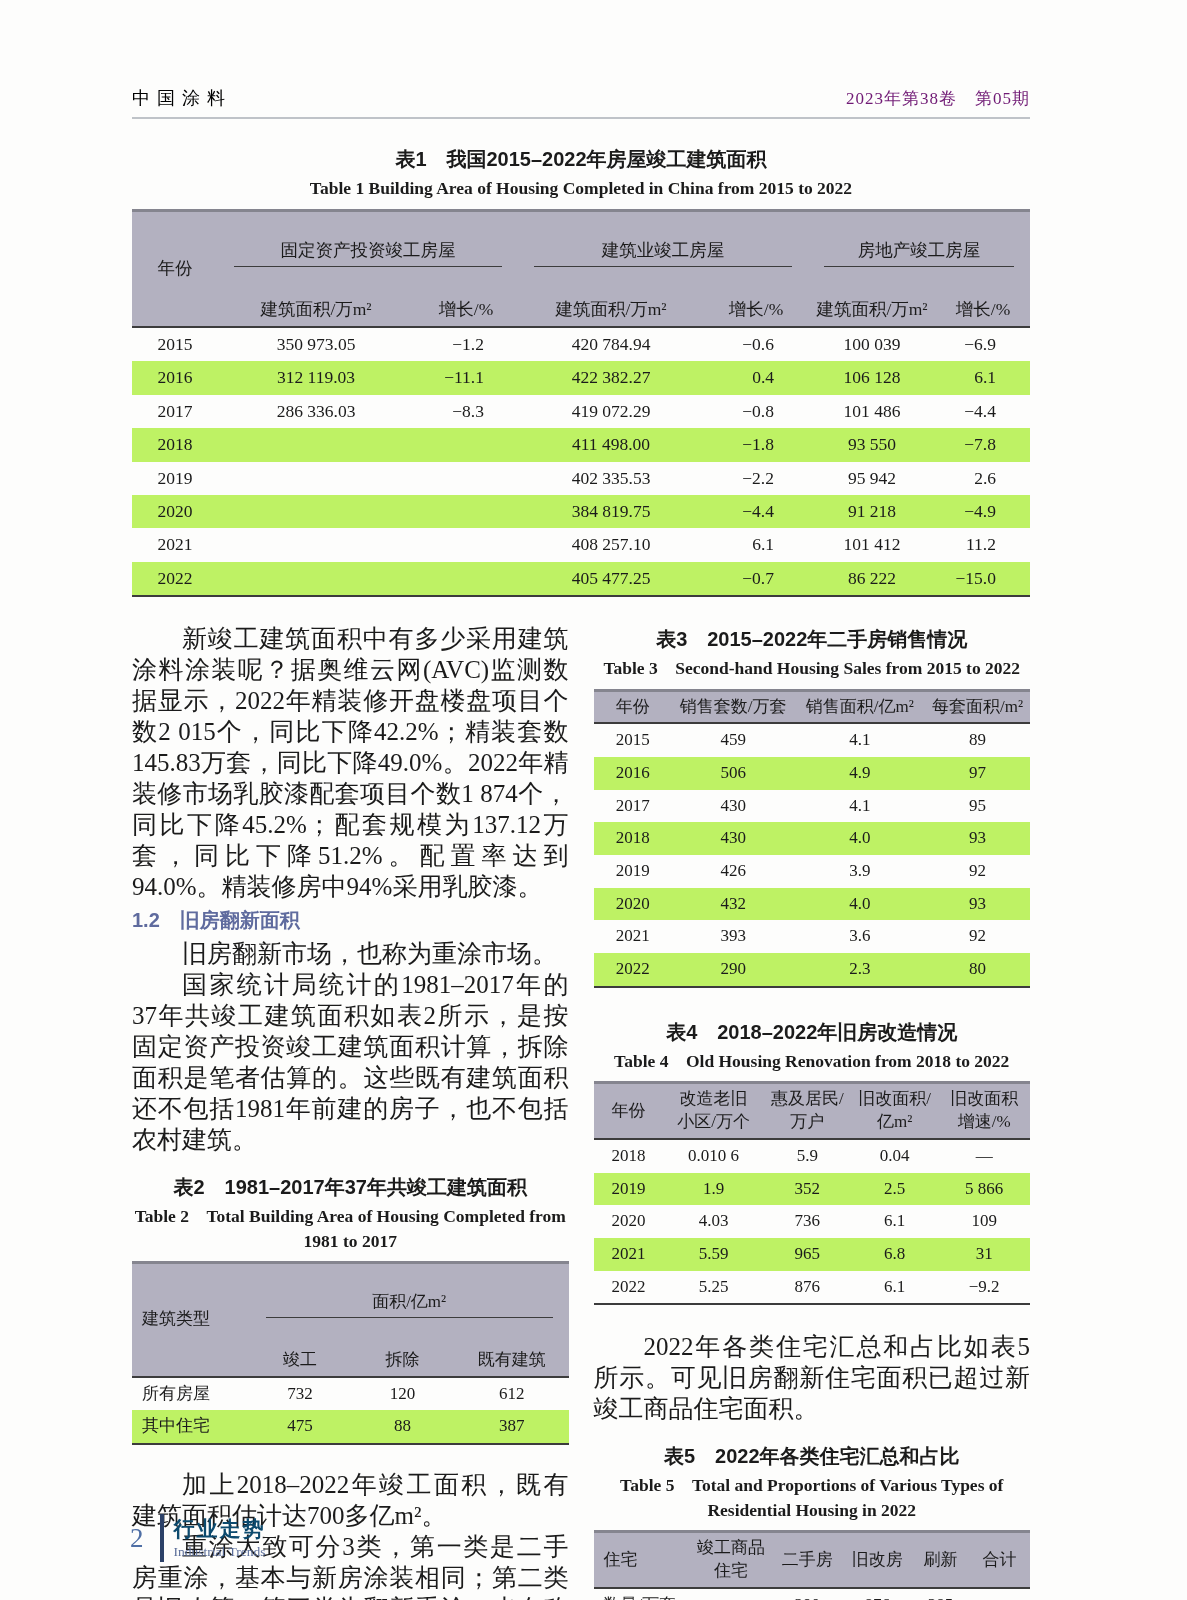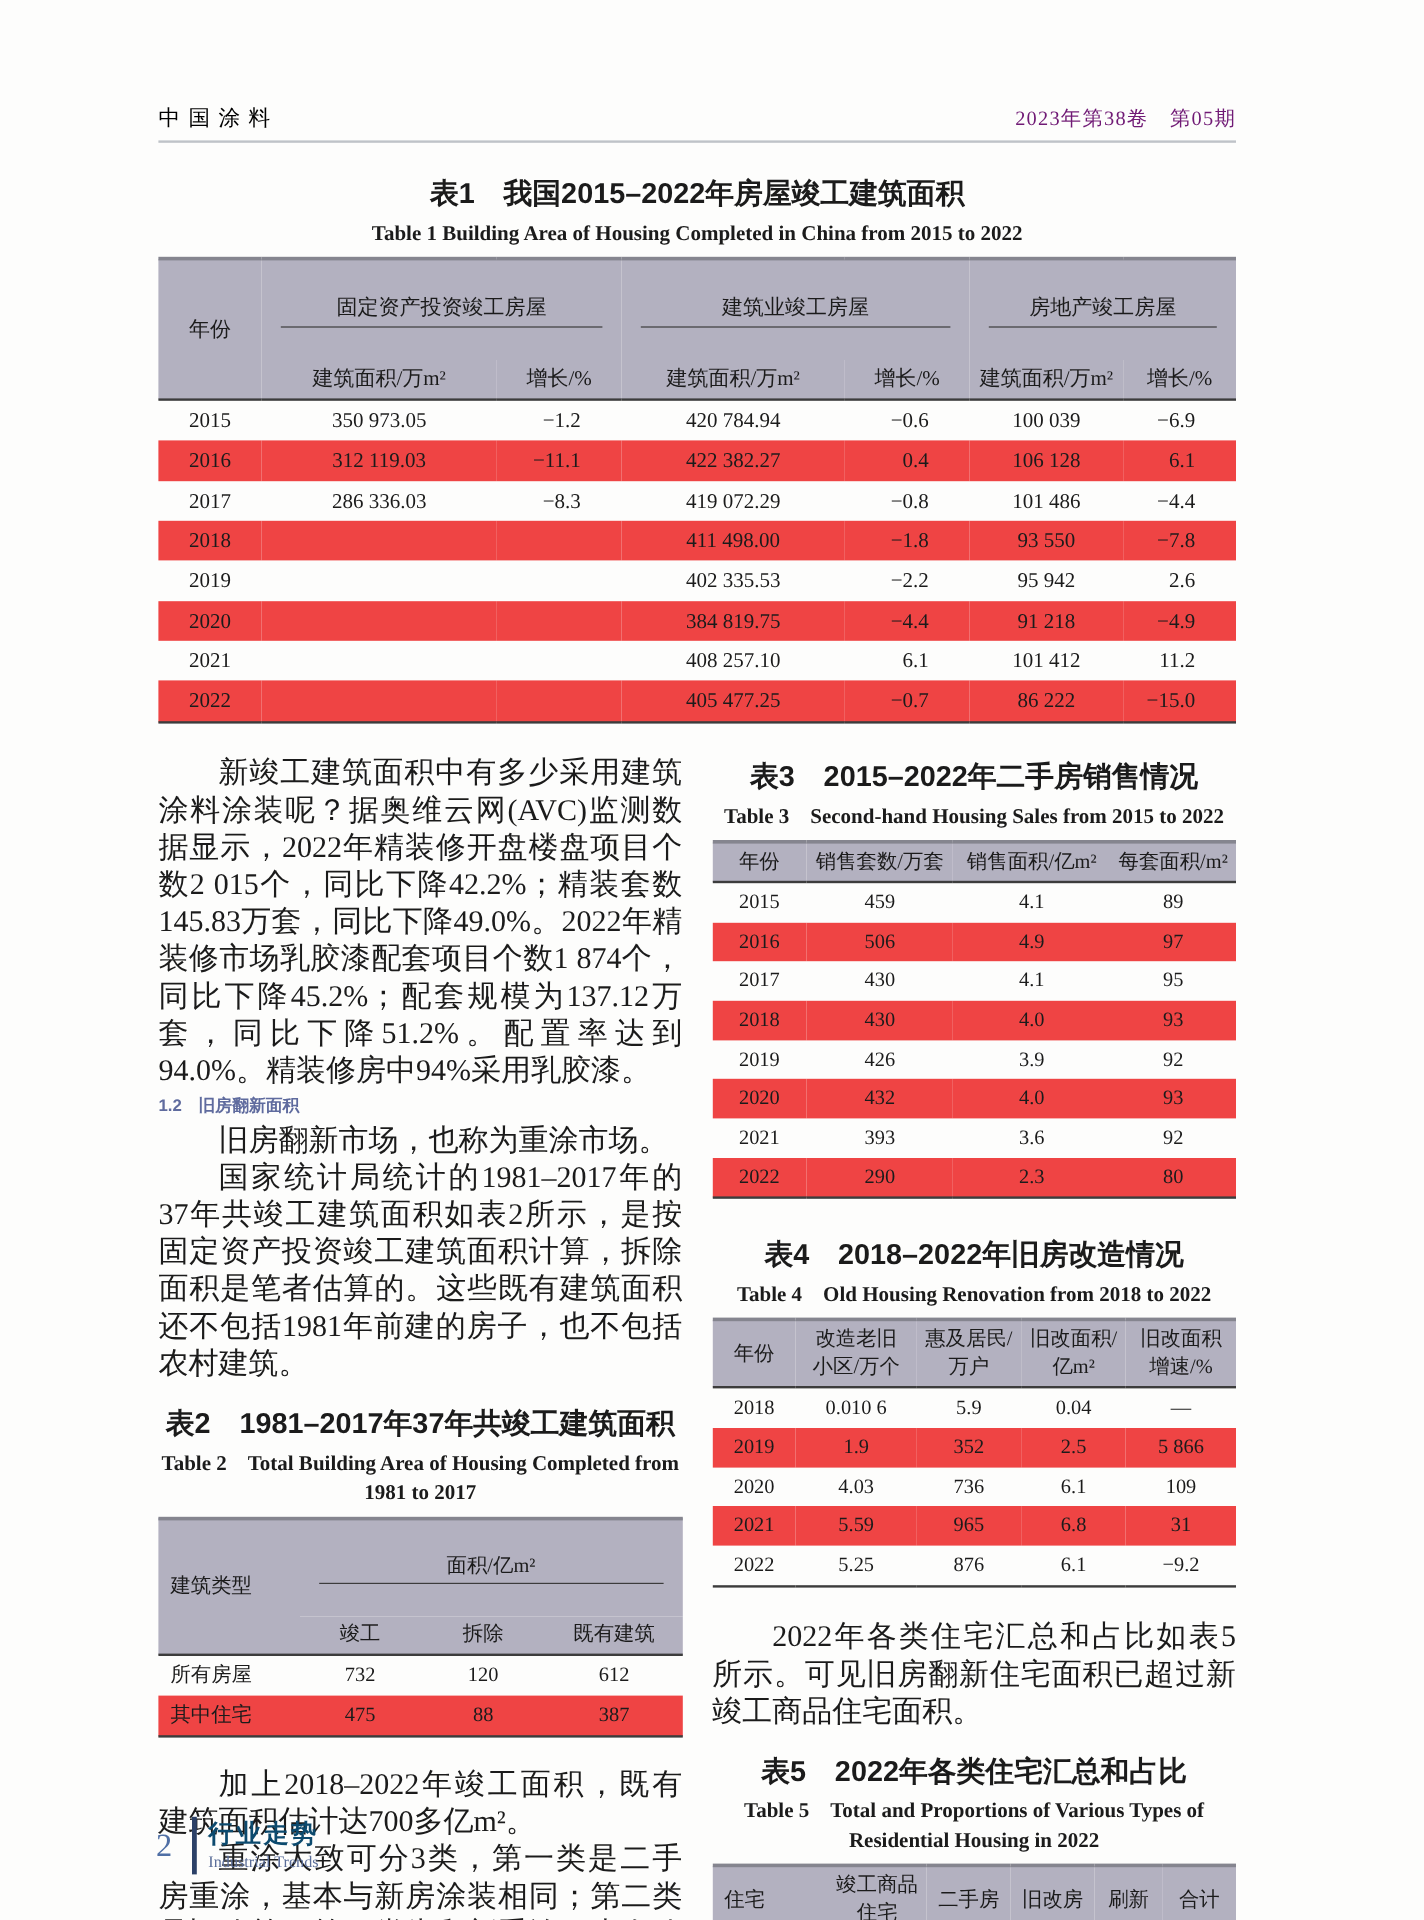--- a/index.html
+++ b/index.html
@@ -11,43 +11,43 @@
   }
   .content { padding:64px 157px 0 132px; }
 
   
   .runhead { display:flex; justify-content:space-between; align-items:flex-end; padding-bottom:7px; }
   .journal-name { font-family:"Liberation Sans","DejaVu Sans",sans-serif; font-size:18px; color:#000000; letter-spacing:7px; }
   .issue-info  { font-size:17px; color:#701a75; letter-spacing:1px;margin-top:23px; }
   .head-rule { border:none; border-top:2px solid #bfc3c8; }
 
   
-  .tbl-title-zh { text-align:center; font-weight:bold; font-size:24px;
+  .tbl-title-zh { text-align:center; font-weight:bold; font-size:20px;
                   font-family:"Liberation Sans","DejaVu Sans",sans-serif; line-height:1.45; }
   .tbl-title-en { text-align:center; font-weight:bold; font-size:17.5px; line-height:1.4; margin-top:2px; }
 
   
   table.datatable { width:100%; border-collapse:collapse; margin-top:8px;
                     border-top:3px solid #85858f; border-bottom:2px solid #3c3c3c;
                     font-size:17px; }
   .datatable th { background:#b3b1c0; font-weight:normal; text-align:center;
                   padding:4px 2px; white-space:pre-line; line-height:1.35; }
   .datatable thead th { border-bottom:2px solid #3c3c3c; }
   .datatable thead th.grp { border-bottom:none; }
   .grp-line { border-bottom:1px solid #3c3c3c; margin:0 14px; padding:0 0 3px 0; }
   .datatable td { padding:4px 2px; text-align:center; line-height:1.45; }
-  .datatable tr.alt { background:#ef4444; }
+  .datatable tr.alt { background:#bef264; }
   .datatable td.growth { text-align:right; padding-right:34px; }
   .datatable td.rowlabel, .datatable th.al { text-align:left; padding-left:10px; }
 
   
   .cols { display:flex; gap:25px; margin-top:26px; align-items:flex-start; }
   .col { width:437px; }
   p.body-p { font-size:25px; line-height:31px; text-align:justify; text-indent:2em; }
-  .sec-heading { font-family:"Liberation Sans","DejaVu Sans",sans-serif; font-size:14px;
+  .sec-heading { font-family:"Liberation Sans","DejaVu Sans",sans-serif; font-size:20px;
                  font-weight:bold; color:#5f6b9e; margin:5px 0 4px 0; }
   .gap-top { margin-top:24px; }
   .tbl-block { margin-top:18px; margin-bottom:16px; }
   .first-block { margin-top:2px; }
 
   
   .t1-wrap { margin-top:26px; }
   .t1-wrap table.datatable { font-size:17.5px; }
 
   

